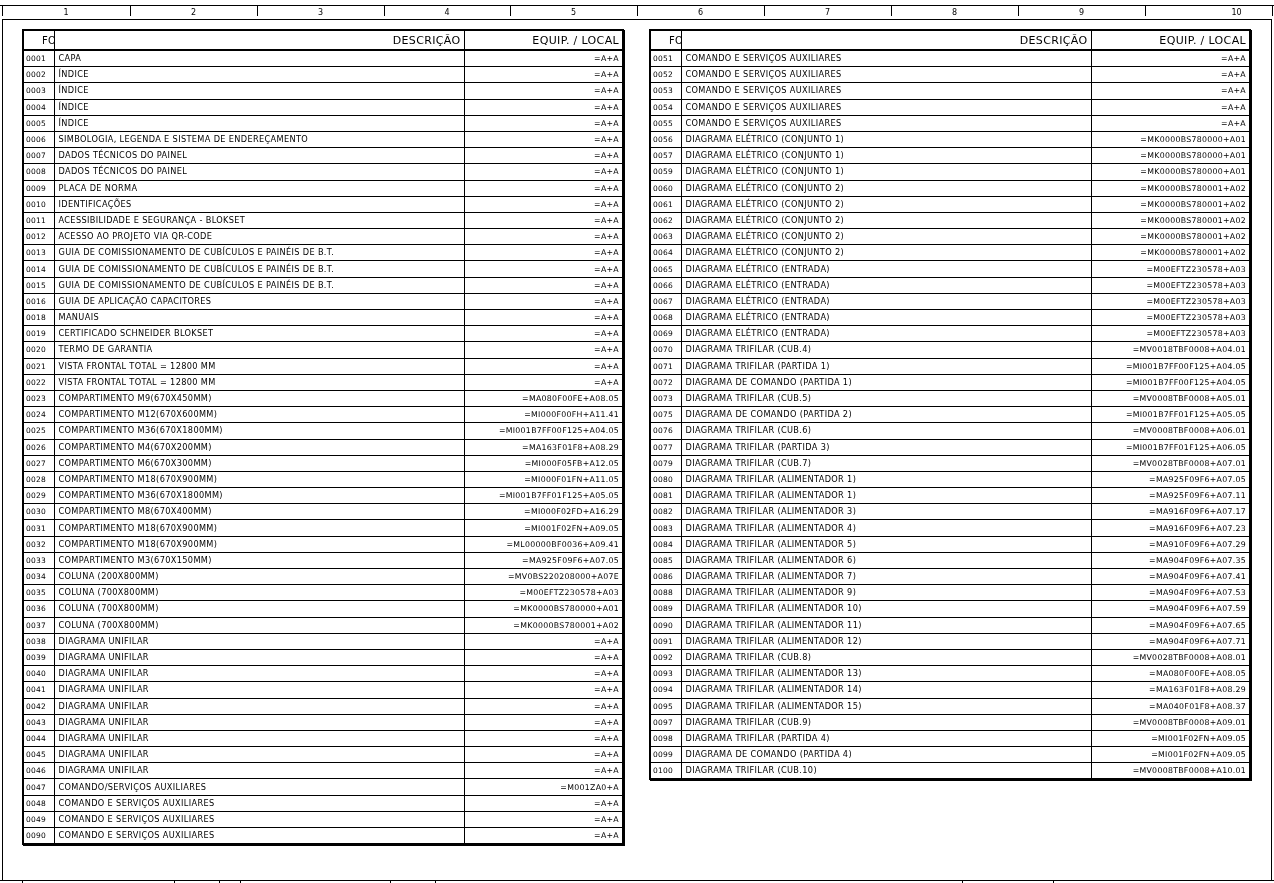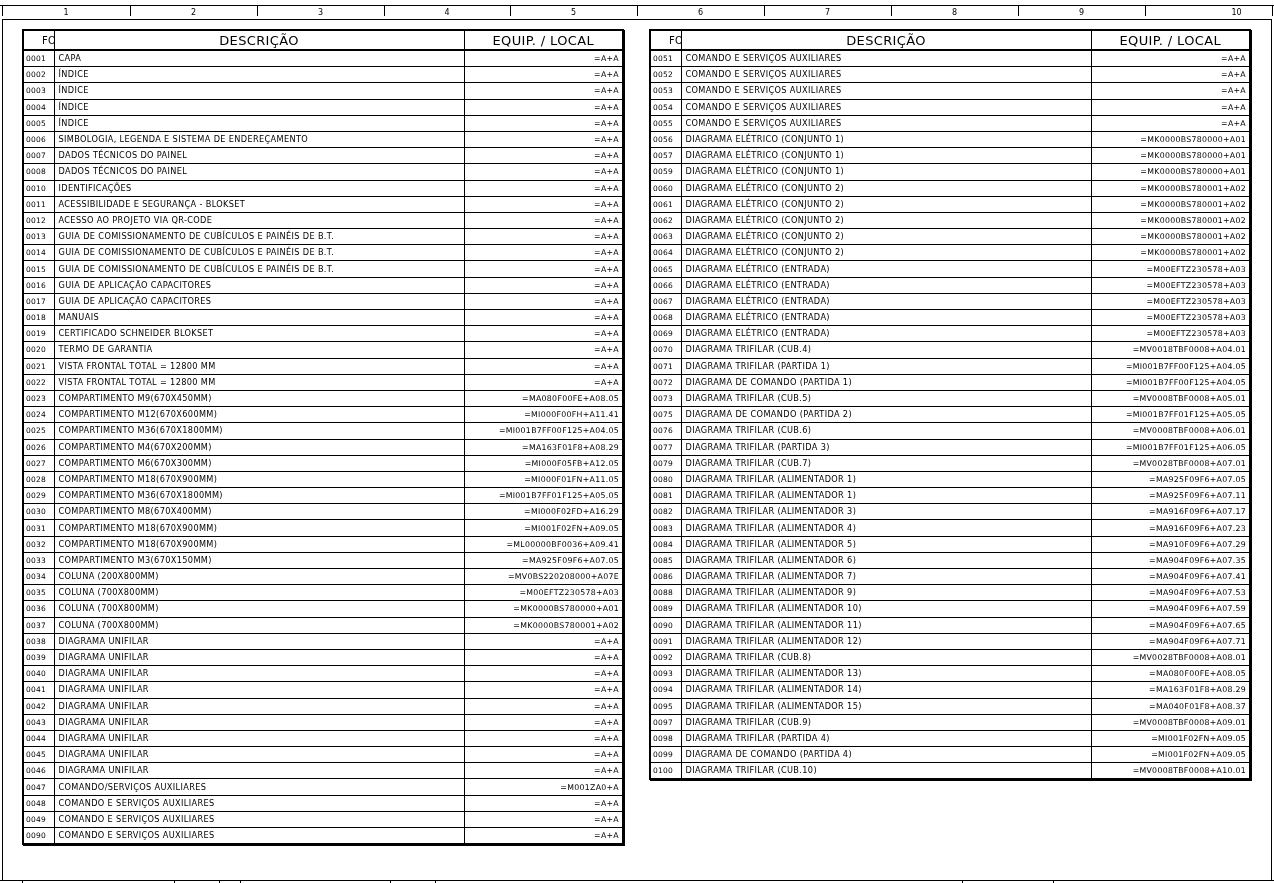--- a/index.html
+++ b/index.html
@@ -19,21 +19,21 @@
            box-sizing: border-box; }
   .bottom-line { position: absolute; left: 0; top: 880px; width: 1274px; height: 1px; background: #000; }
   .bottom-tick { position: absolute; top: 880px; width: 1px; height: 3px; background: #000; }
 
   
   .index-table { position: absolute; border: 2px solid #000; border-collapse: collapse;
                  table-layout: fixed; box-shadow: 1px 1px 0 #000; }
   .index-table th, .index-table td { border: 1px solid #000; padding: 0 3px; height: 15.2px;
                  font-size: 8.2px; white-space: nowrap; overflow: hidden; line-height: 15px;
                  letter-spacing: 0.35px; }
-  .index-table th { font-weight: normal; font-size: 13px; height: 18px; text-align: center;
+  .index-table th { font-weight: normal; font-size: 11px; height: 18px; text-align: right;
                     border-bottom: 2px solid #000; }
   .index-table th.col-folha { text-align: left; padding-left: 18px; font-size: 10px; }
   .index-table td.folha { font-size: 7.5px; padding-left: 2px; letter-spacing: 0.2px; }
   .index-table td.desc { padding-left: 4px; }
   .index-table td.equip { text-align: right; padding-right: 3px; font-size: 7.8px; letter-spacing: 0.3px; }
 
   #table-left { left: 22px; top: 29px; width: 600px; }
   #table-right { left: 649px; top: 29px; width: 600px; }
 </style>
 </head>
@@ -122,20 +122,25 @@
         <td class="folha">0007</td>
         <td class="desc">DADOS TÉCNICOS DO PAINEL</td>
         <td class="equip">=A+A</td>
       </tr>
       <tr>
         <td class="folha">0008</td>
         <td class="desc">DADOS TÉCNICOS DO PAINEL</td>
         <td class="equip">=A+A</td>
       </tr>
       <tr>
+        <td class="folha">0009</td>
+        <td class="desc">PLACA DE NORMA</td>
+        <td class="equip">=A+A</td>
+      </tr>
+      <tr>
         <td class="folha">0010</td>
         <td class="desc"> IDENTIFICAÇÕES</td>
         <td class="equip">=A+A</td>
       </tr>
       <tr>
         <td class="folha">0011</td>
         <td class="desc">ACESSIBILIDADE E SEGURANÇA - BLOKSET</td>
         <td class="equip">=A+A</td>
       </tr>
       <tr>
@@ -153,25 +158,20 @@
         <td class="desc">GUIA DE COMISSIONAMENTO DE CUBÍCULOS E PAINÉIS DE B.T.</td>
         <td class="equip">=A+A</td>
       </tr>
       <tr>
         <td class="folha">0015</td>
         <td class="desc">GUIA DE COMISSIONAMENTO DE CUBÍCULOS E PAINÉIS DE B.T.</td>
         <td class="equip">=A+A</td>
       </tr>
       <tr>
         <td class="folha">0016</td>
-        <td class="desc">GUIA DE APLICAÇÃO CAPACITORES</td>
-        <td class="equip">=A+A</td>
-      </tr>
-      <tr>
-        <td class="folha">0017</td>
         <td class="desc">GUIA DE APLICAÇÃO CAPACITORES</td>
         <td class="equip">=A+A</td>
       </tr>
       <tr>
         <td class="folha">0018</td>
         <td class="desc">MANUAIS</td>
         <td class="equip">=A+A</td>
       </tr>
       <tr>
         <td class="folha">0019</td>

